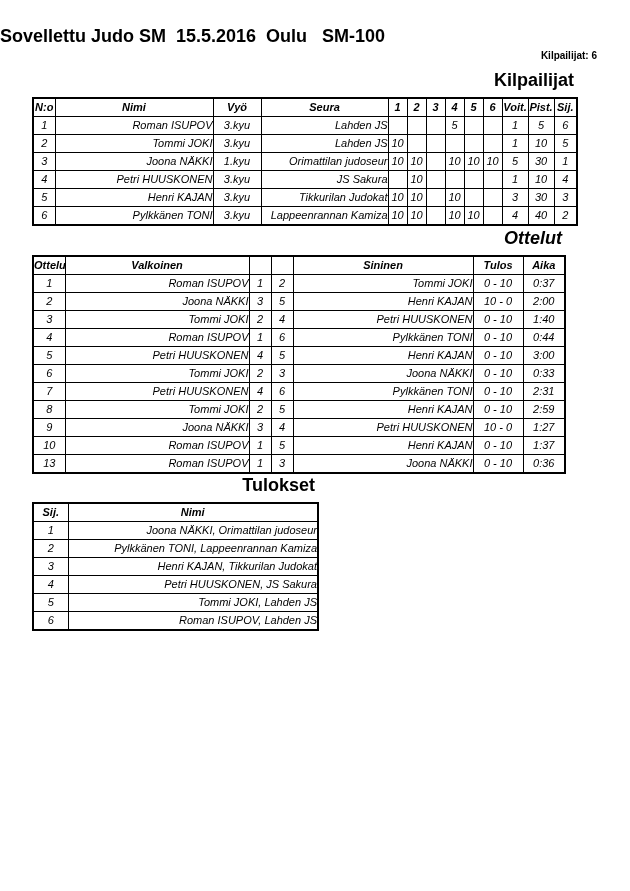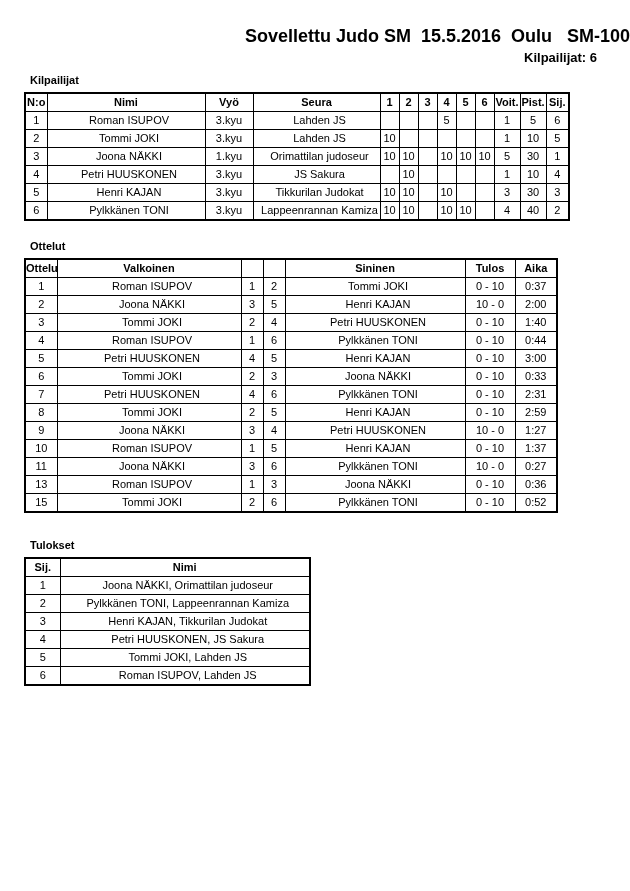--- a/index.html
+++ b/index.html
@@ -7,60 +7,61 @@
   body {
     width: 630px;
     height: 891px;
     background: #ffffff;
     color: #000000;
     font-family: "Liberation Sans", "DejaVu Sans", sans-serif;
     overflow: hidden;
   }
   .title {
     margin-top: 26px;
+    text-align: left;
+    font-size: 18px;
+    font-weight: bold;
+    white-space: pre;
+  }
+  .count {
+    margin: 3px 33px 0 0;
+    text-align: right;
+    font-size: 10px;
+    font-weight: bold;
+  }
+  .heading-wrap {
+    margin-left: 30px;
     text-align: right;
     font-size: 18px;
     font-weight: bold;
-    white-space: pre;
-  }
-  .count {
-    margin: 3px 33px 0 0;
-    text-align: right;
-    font-size: 13px;
-    font-weight: bold;
-  }
-  .heading-wrap {
-    margin-left: 30px;
-    text-align: left;
-    font-size: 11px;
-    font-weight: bold;
   }
   .w-k { width: 544px; margin-top: 9px;  margin-bottom: 6px; }
-  .w-o { width: 532px; margin-top: 19px; margin-bottom: 6px; }
-  .w-t { width: 285px; margin-top: 26px; margin-bottom: 6px; }
+  .w-o { width: 532px; margin-top: 2px; margin-bottom: 6px; font-style: italic; }
+  .w-t { width: 285px; margin-top: 1px; margin-bottom: 6px; }
   table.tbl {
     border-collapse: collapse;
     table-layout: fixed;
-    margin-left: 24px;
+    margin-left: 32px;
     border: 2px solid #000;
+    font-style: italic;
   }
   .t-k { width: 544px; }
   .t-o { width: 532px; }
   .t-t { width: 285px; }
   .tbl th, .tbl td {
     border: 1px solid #000;
     font-size: 11px;
     height: 18px;
     line-height: 17px;
     padding: 0;
     white-space: nowrap;
     overflow: hidden;
   }
   .tbl th { font-weight: bold; }
-  .al { text-align: center; padding-left: 6px !important; }
+  .al { text-align: right; padding-left: 6px !important; }
   .ac { text-align: center; }
 </style>
 </head>
 <body>
 
 <div class="page">
 
   <div class="title">Sovellettu Judo SM  15.5.2016  Oulu   SM-100</div>
   <div class="count">Kilpailijat: 6</div>
 
@@ -303,45 +304,27 @@
         <tr>
           <td class="ac">10</td>
           <td class="al">Roman ISUPOV</td>
           <td class="ac">1</td>
           <td class="ac">5</td>
           <td class="al">Henri KAJAN</td>
           <td class="ac">0 - 10</td>
           <td class="ac">1:37</td>
         </tr>
         <tr>
-          <td class="ac">11</td>
-          <td class="al">Joona NÄKKI</td>
-          <td class="ac">3</td>
-          <td class="ac">6</td>
-          <td class="al">Pylkkänen TONI</td>
-          <td class="ac">10 - 0</td>
-          <td class="ac">0:27</td>
-        </tr>
-        <tr>
           <td class="ac">13</td>
           <td class="al">Roman ISUPOV</td>
           <td class="ac">1</td>
           <td class="ac">3</td>
           <td class="al">Joona NÄKKI</td>
           <td class="ac">0 - 10</td>
           <td class="ac">0:36</td>
-        </tr>
-        <tr>
-          <td class="ac">15</td>
-          <td class="al">Tommi JOKI</td>
-          <td class="ac">2</td>
-          <td class="ac">6</td>
-          <td class="al">Pylkkänen TONI</td>
-          <td class="ac">0 - 10</td>
-          <td class="ac">0:52</td>
         </tr>
       </tbody>
   </table>
 
   <div class="heading-wrap w-t">
     <span class="section-heading">Tulokset</span>
   </div>
   <table class="tbl t-t">
     <colgroup>
       <col style="width:35px">

